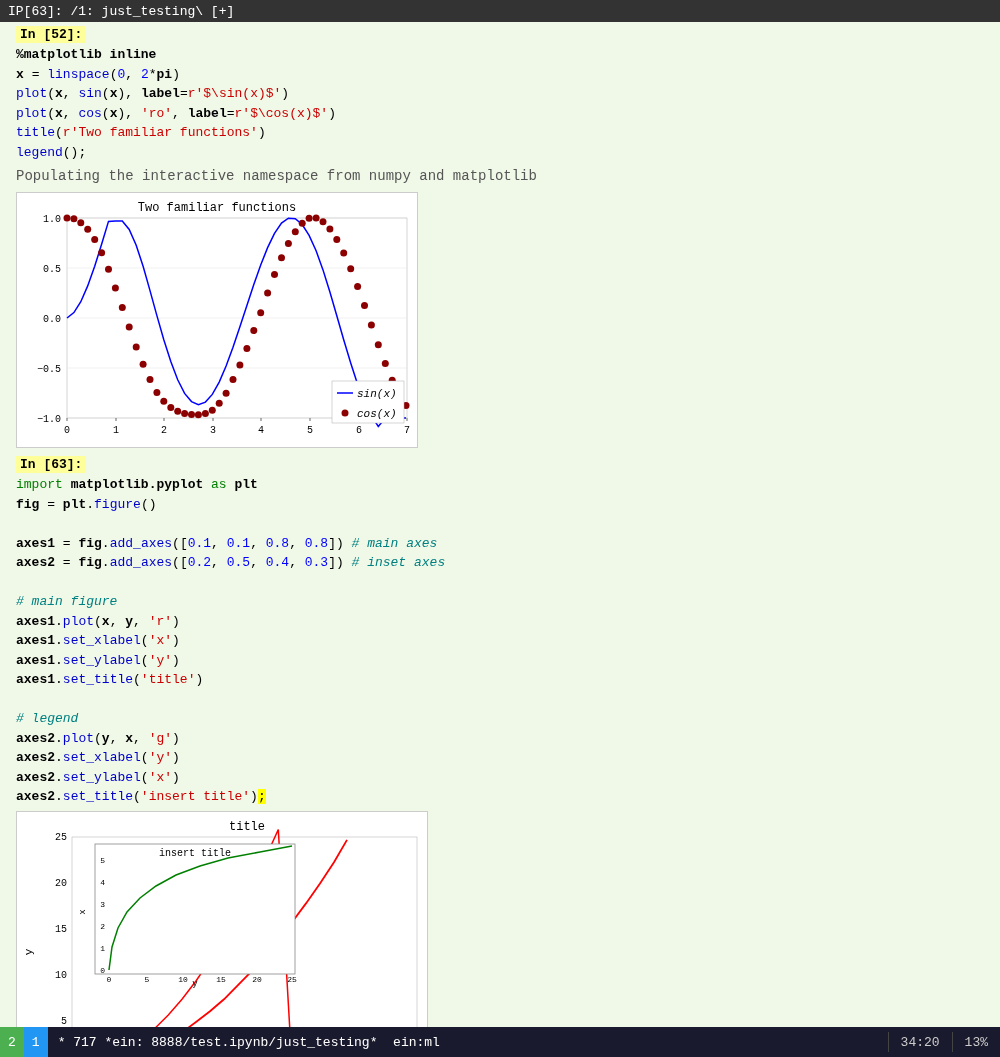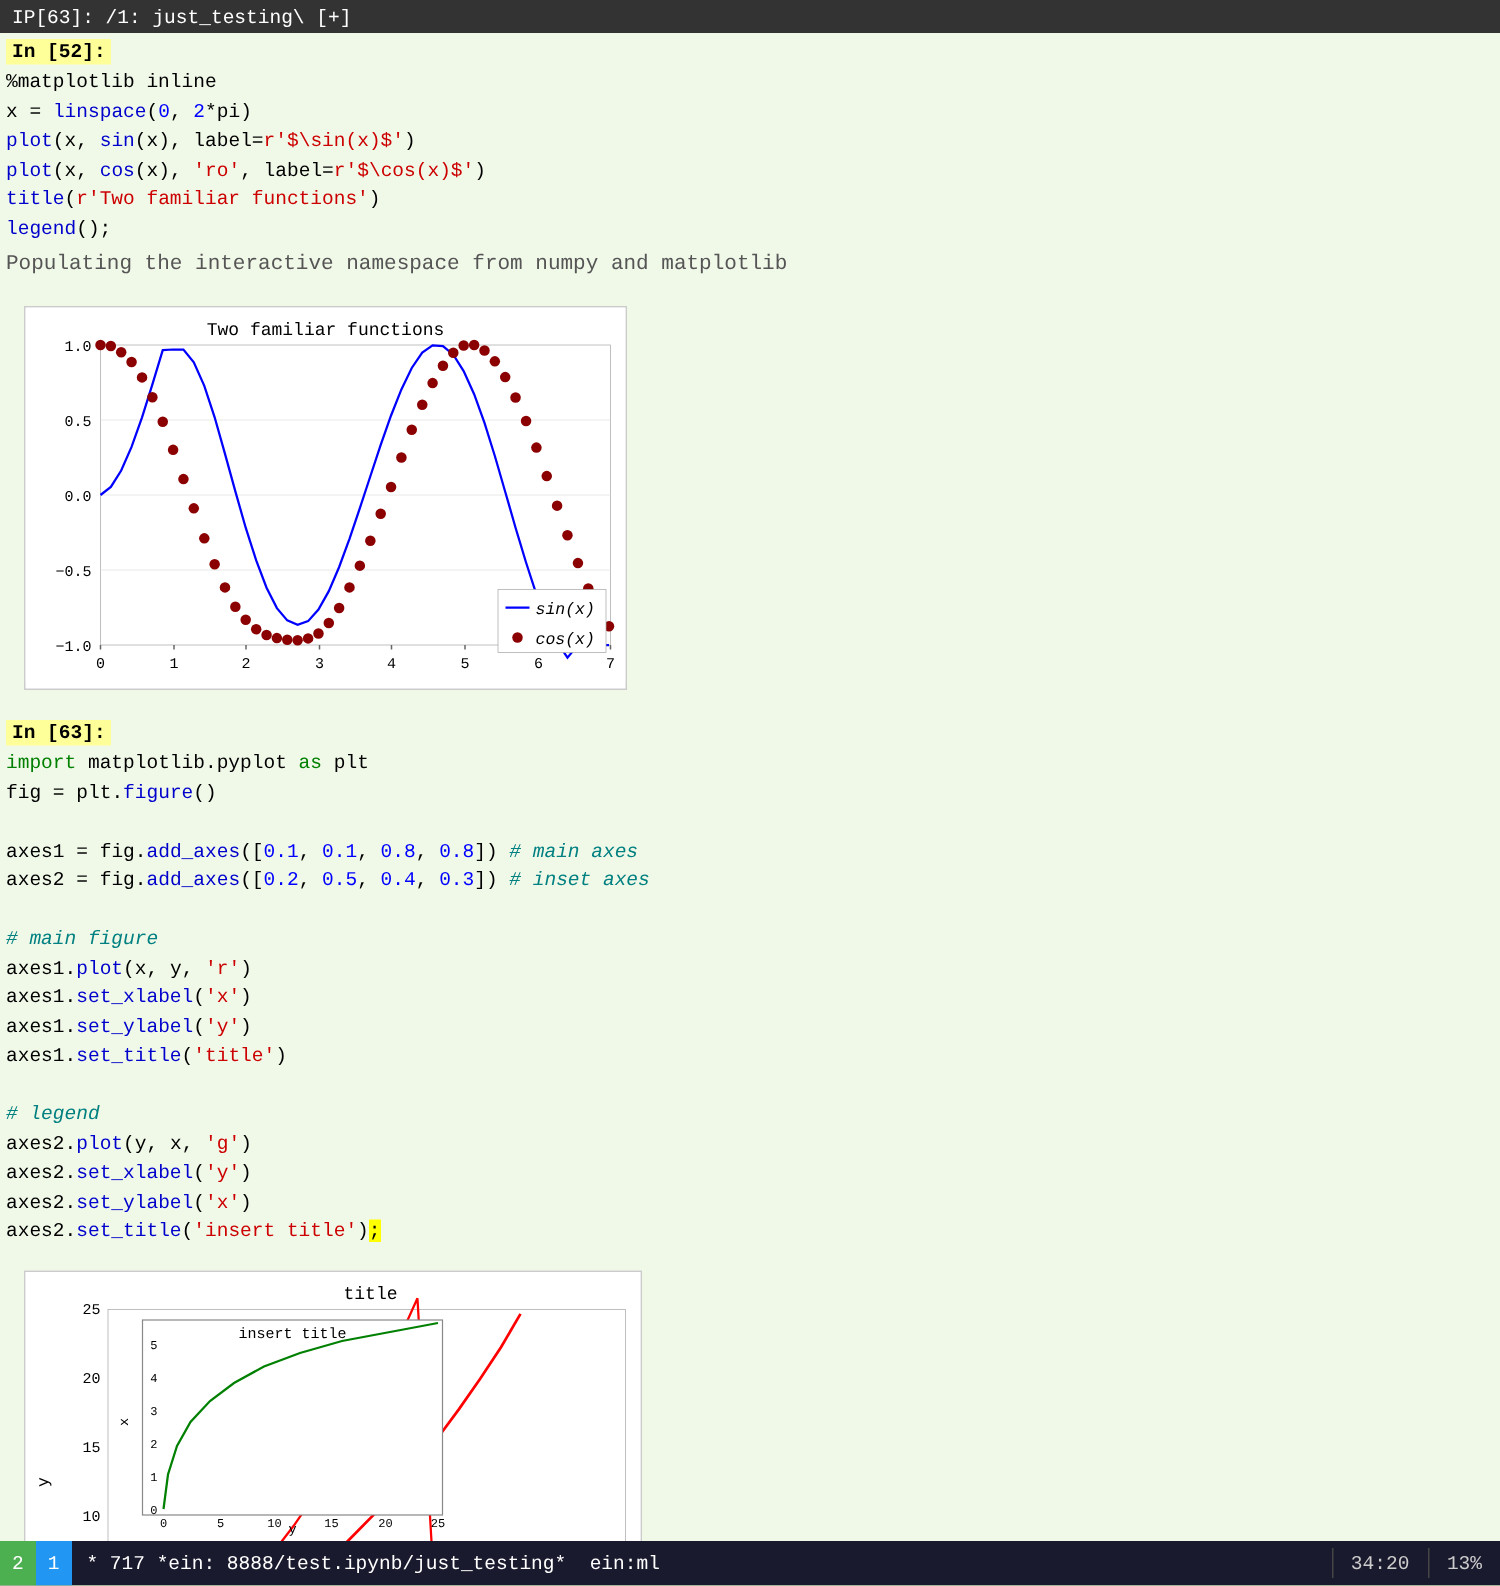--- a/index.html
+++ b/index.html
@@ -30,21 +30,21 @@
       position: absolute;
       top: 22px;
       left: 0;
       right: 0;
       bottom: 30px;
       overflow-y: auto;
     }
 
     
     .cell {
-      padding: 4px 4px;
+      padding: 4px 16px;
     }
 
     .cell-input-label {
       color: #000;
       background-color: #ffff99;
       display: inline-block;
       padding: 1px 4px;
       font-weight: bold;
       font-size: 13px;
     }
@@ -59,33 +59,33 @@
       color: #555;
       font-size: 14px;
     }
 
     
     .kw { color: #008000; } 
     .fn { color: #0000cc; } 
     .str { color: #cc0000; font-family: Liberation Mono, monospace; } 
     .cm { color: #008080; font-style: italic; } 
     .num { color: #0000ff; } 
-    .var { color: #000; }
+    .var { color: #000; font-weight: bold; }
     .op { color: #000; }
 
     pre {
       font-family: 'Courier New', Courier, monospace;
       font-size: 13px;
       line-height: 1.5;
       white-space: pre;
     }
 
     
     .plot-container {
-      margin: 12px;
+      margin: 0;
       background: white;
       border: 1px solid #ccc;
       display: inline-block;
     }
 
     
     #status-bar {
       position: absolute;
       bottom: 0;
       left: 0;

